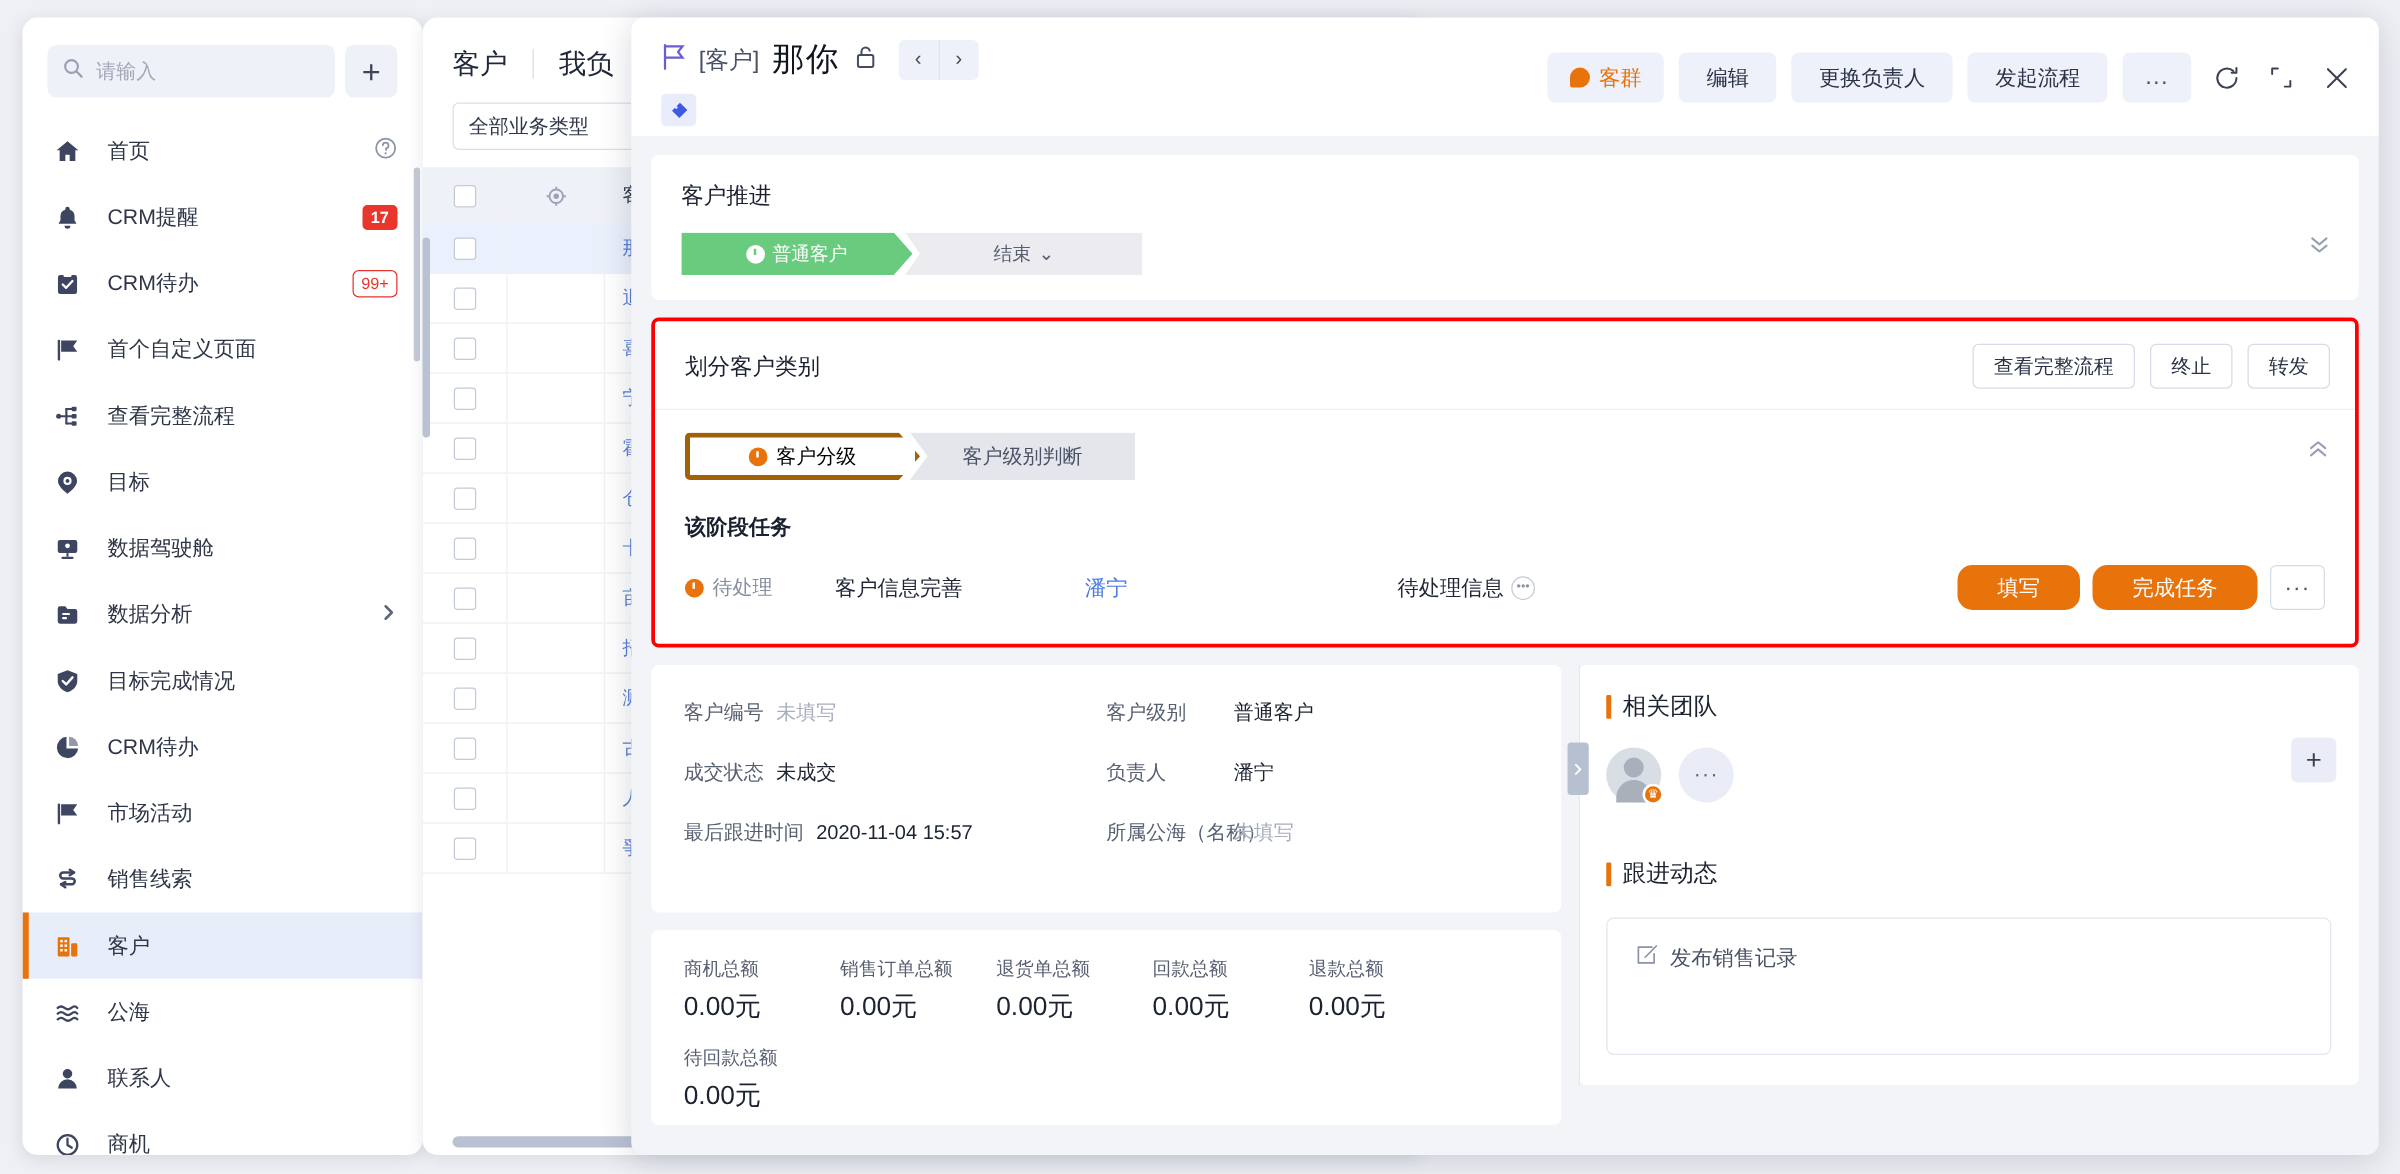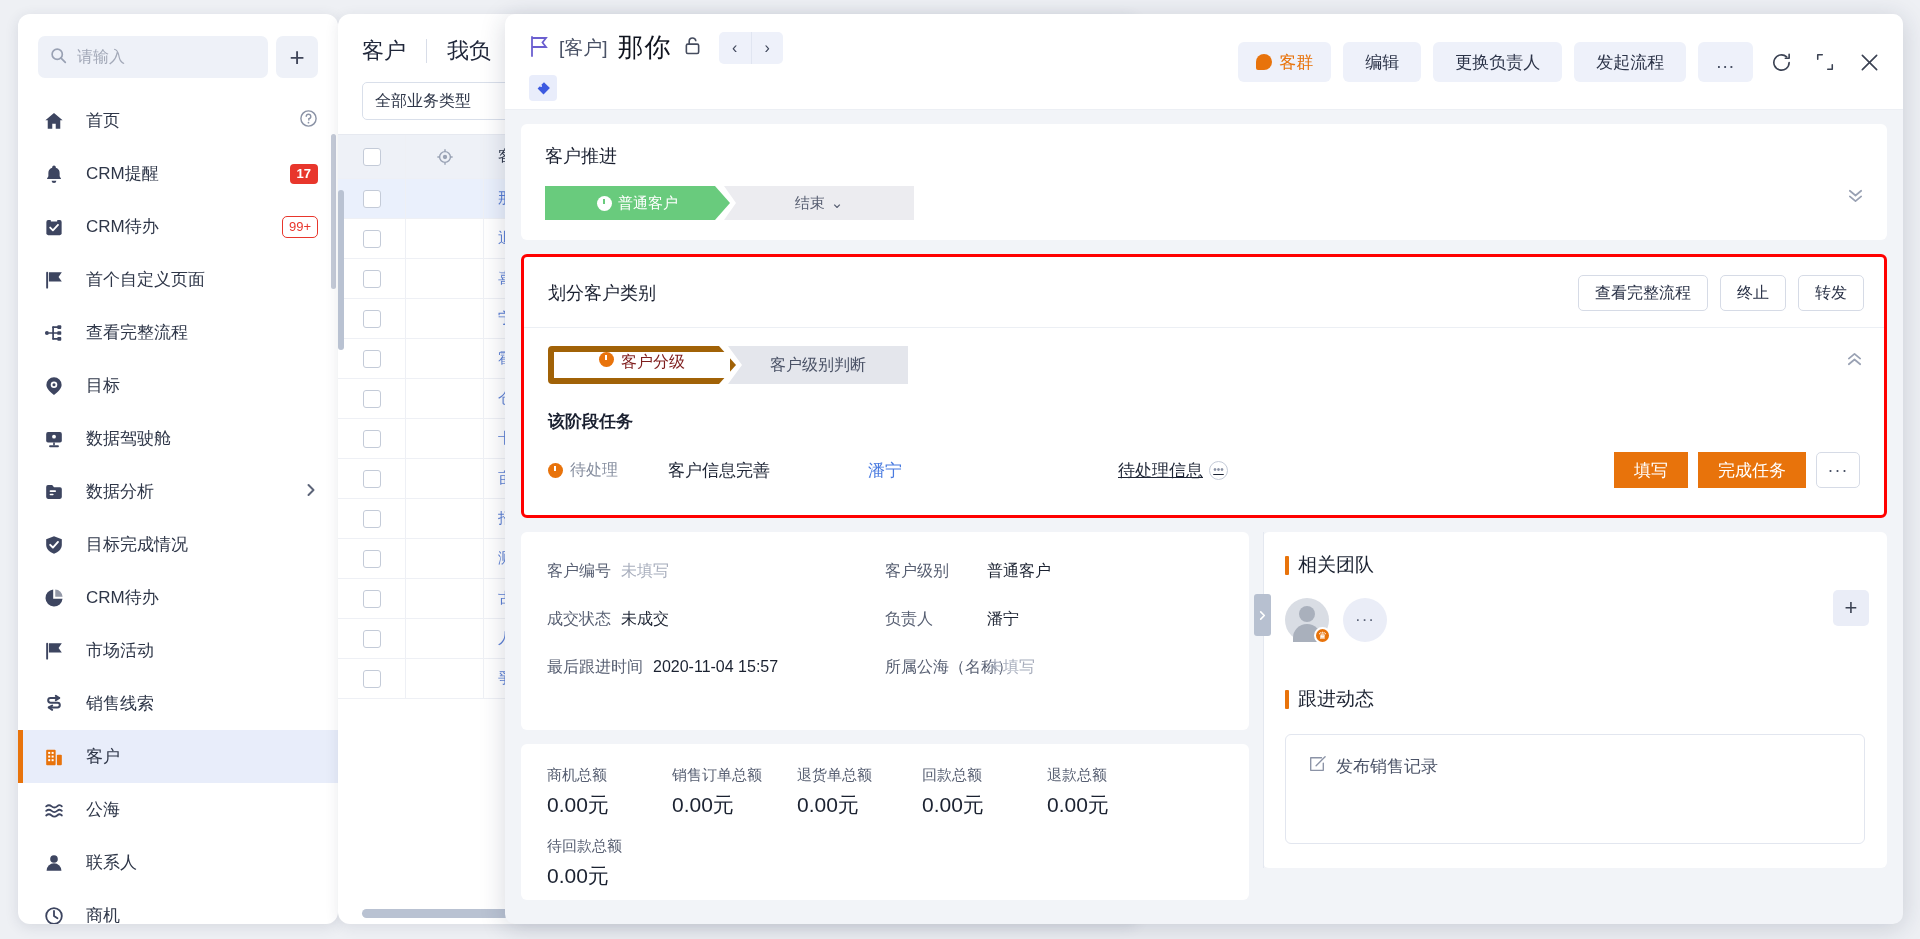--- a/index.html
+++ b/index.html
@@ -208,23 +208,23 @@
   }
   .btn-outline {
     height: 36px; padding: 0 16px; border:1px solid #d6dbe6; border-radius:5px;
     background:#fff; color:#2b3348; font-size:16px; display:flex;
     align-items:center; justify-content:center; cursor:pointer; white-space:nowrap;
   }
   .fl-body { padding: 18px 24px 26px 24px; position:relative; }
 
   .substage { display:flex; height: 38px; }
   .substage .s1 {
-    display:flex; align-items:flex-start; justify-content:center; gap:7px;
-    width: 188px; font-size:16px; color:#7f1d1d;
-    border:6px solid #a16207; background:#fff;
+    display:flex; align-items:center; justify-content:center; gap:7px;
+    width: 188px; font-size:16px; color:#000000;
+    border:4px solid #a16207; background:#fff;
     clip-path: polygon(0 0, calc(100% - 17px) 0, 100% 50%, calc(100% - 17px) 100%, 0 100%);
     border-radius: 4px;
   }
   .substage .s2 {
     display:flex; align-items:center; justify-content:center;
     width: 180px; margin-left:-8px; font-size:16px; color:#4a5266;
     background:#e4e6ec;
     clip-path: polygon(0 0, 100% 0, 100% 100%, 0 100%, 14px 50%);
   }
   .clock-o { width:15px; height:15px; border-radius:50%; background:#e8730b; position:relative;}
@@ -235,29 +235,29 @@
     position:absolute; right: 20px; top: 22px; color:#99a1b3; font-size: 20px; cursor:pointer;
   }
 
   .task-title { margin-top: 26px; font-size: 17px; font-weight: bold; color:#1a2030; }
   .task-row {
     margin-top: 18px; display:flex; align-items:center; position:relative; height:38px;
   }
   .tr-status { display:flex; align-items:center; gap:7px; width: 120px; color:#868e9f; font-size:16px;}
   .tr-name { width: 200px; font-size:17px; color:#1f2636; }
   .tr-person { width: 250px; font-size:17px; color:#4a7be0; cursor:pointer; }
-  .tr-info { font-size:17px; color:#1f2636; display:flex; align-items:center; gap:6px;text-decoration:underline;}
+  .tr-info { font-size:17px; color:#1f2636; display:flex; align-items:center; gap:6px;}
   .circ-dots {
     width:19px;height:19px;border-radius:50%;border:1px solid #c4cbd8;
     display:flex;align-items:center;justify-content:center; font-size:10px; color:#8b93a6;
     line-height:1;
   }
   .tr-actions { position:absolute; right: 0; display:flex; align-items:center; gap: 10px; }
   .btn-orange {
-    height: 36px; padding: 0 20px; border-radius:0; background:#e8730b; color:#fff;
+    height: 36px; padding: 0 32px; border-radius:12px; background:#e8730b; color:#fff;
     font-size:17px; display:flex; align-items:center; justify-content:center; cursor:pointer;
     white-space:nowrap;
   }
   .btn-sq {
     width: 44px; height:36px; border:1px solid #d6dbe6; border-radius:5px; background:#fff;
     display:flex; align-items:center; justify-content:center; color:#4a5266; font-size:18px;
     cursor:pointer; letter-spacing:1px;
   }
 
   

